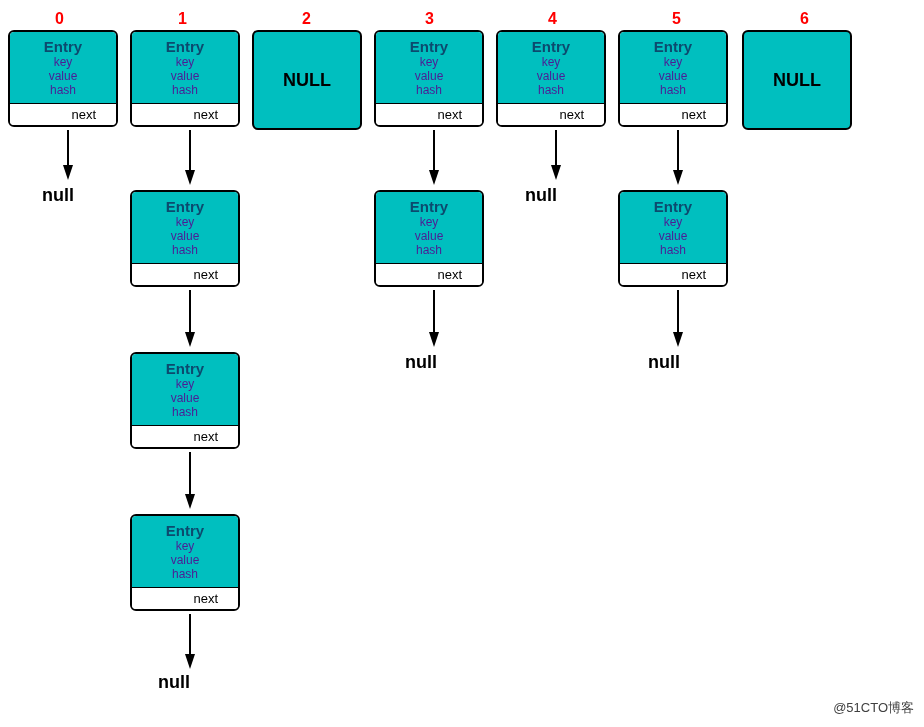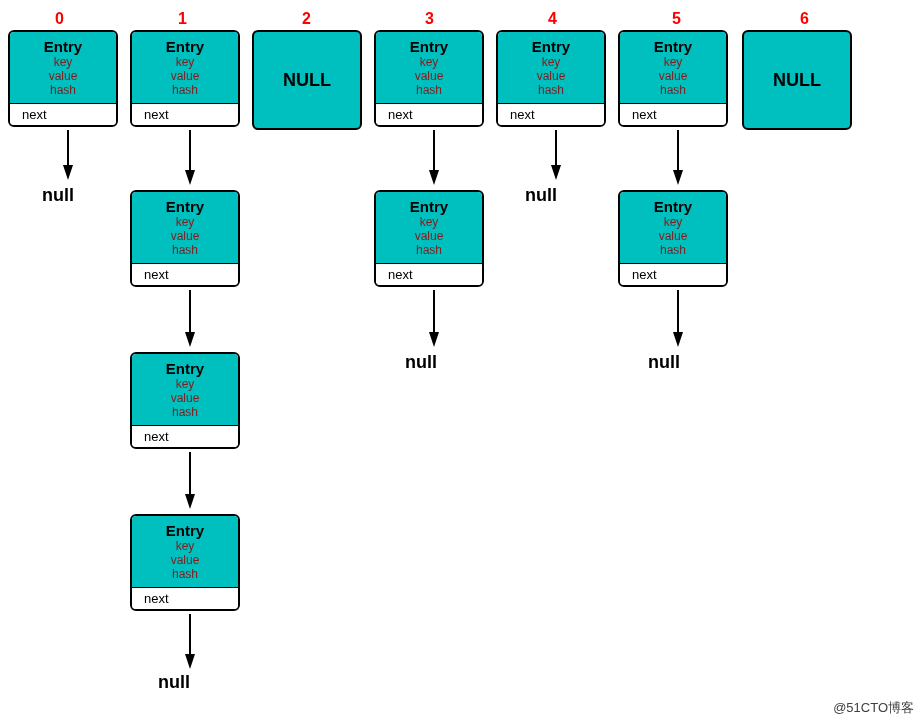--- a/index.html
+++ b/index.html
@@ -29,32 +29,32 @@
 
     .entry-top {
       background: #00BFBF;
       text-align: center;
       padding: 6px 4px;
     }
 
     .entry-top .entry-title {
       font-size: 15px;
       font-weight: bold;
-      color: #000000;
+      color: #0c4a6e;
     }
 
     .entry-top .entry-field {
       font-size: 12px;
-      color: #7f1d1d;
+      color: #4c1d95;
     }
 
     .entry-bottom {
       background: #fff;
-      text-align: left;
-      padding: 3px 12px;
+      text-align: right;
+      padding: 3px 20px;
       font-size: 13px;
       border-top: 1px solid #000;
     }
 
     
     .null-box {
       position: absolute;
       border: 2px solid #000;
       border-radius: 6px;
       background: #00BFBF;

